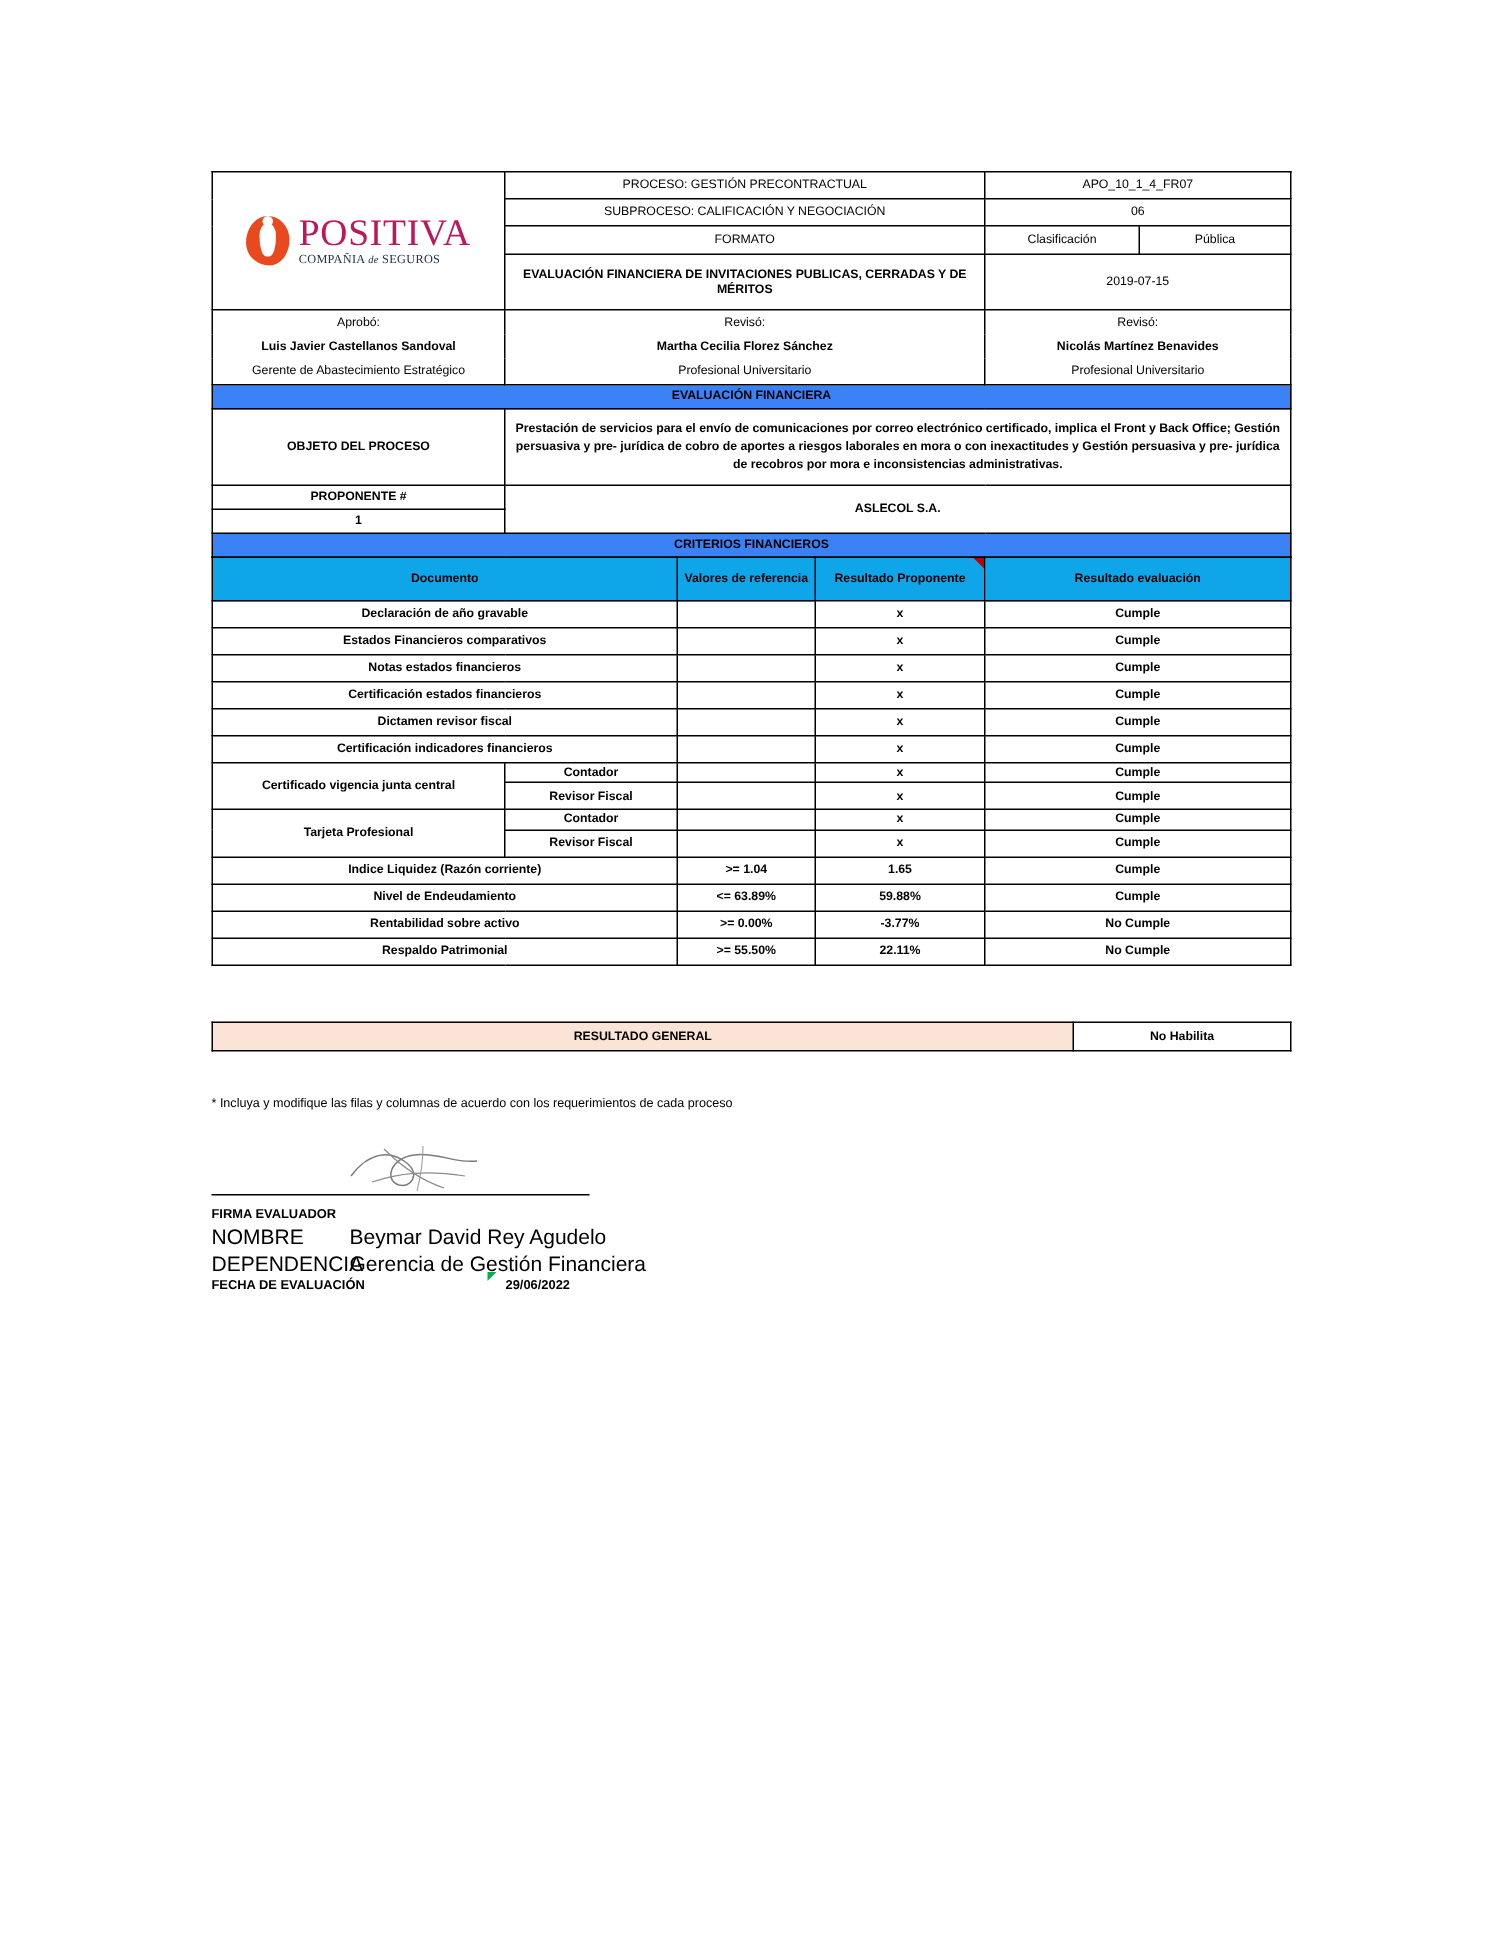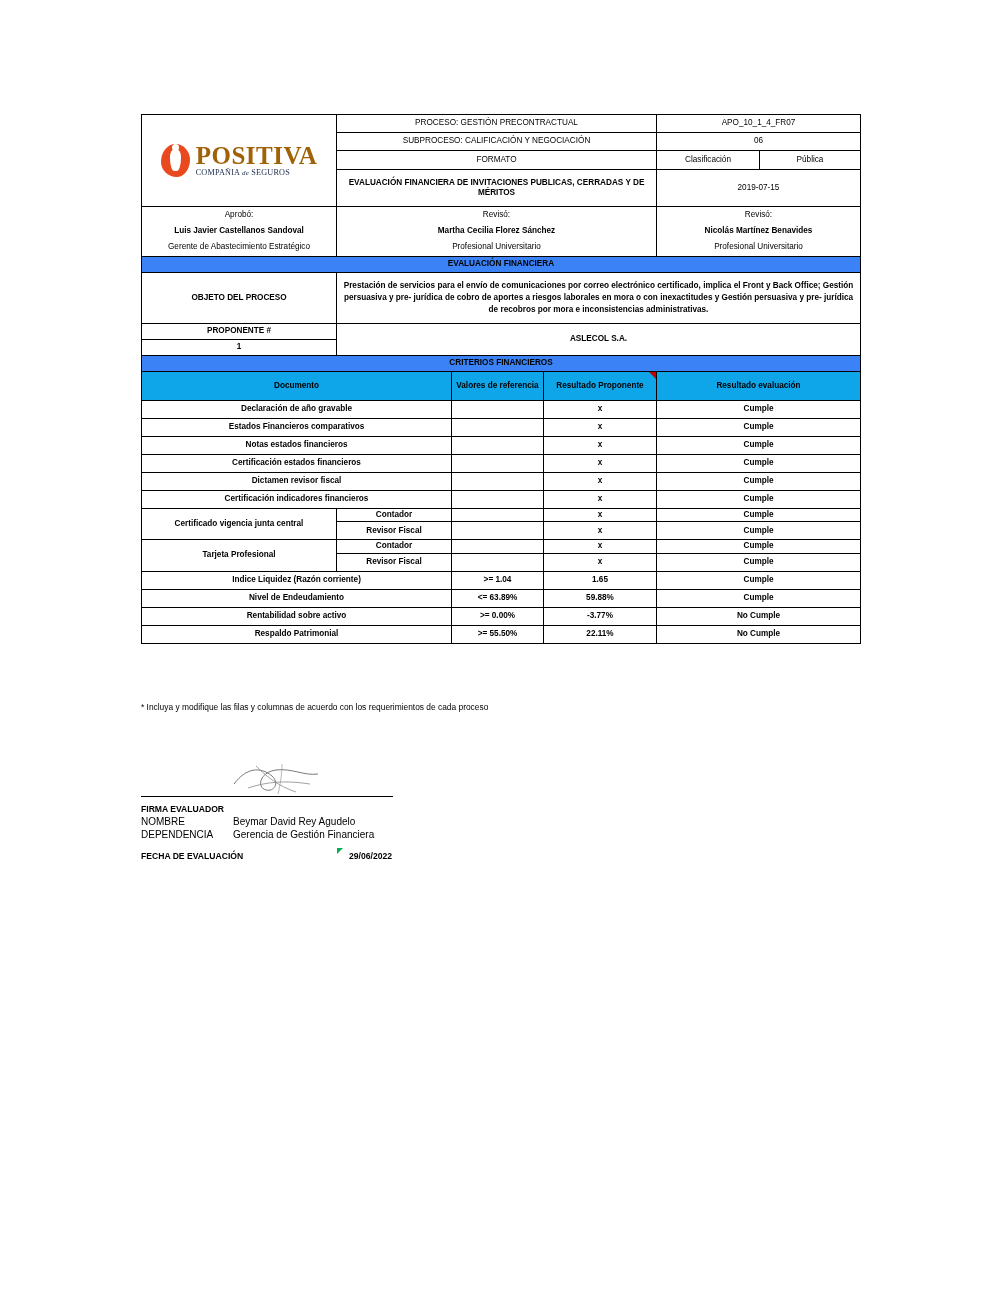--- a/index.html
+++ b/index.html
@@ -80,22 +80,22 @@
     border-radius: 50%;
   }
   .logo-text {
     text-align: left;
     line-height: 1;
   }
   .logo-text .big {
     font-family: "Liberation Serif", serif;
     font-size: 25px;
     letter-spacing: 0.5px;
-    color: #a16207;
-    font-weight: 700;
+    color: #be185d;
+    font-weight: 400;
   }
   .logo-text .small {
     font-family: "Liberation Serif", serif;
     font-size: 8.2px;
     letter-spacing: 0.2px;
     color: #20304F;
     margin-top: 1px;
   }
   .logo-text .small .it {
     font-style: italic;
@@ -138,21 +138,21 @@
     font-size: 8.2px;
     padding: 2px;
     text-align: center;
     font-weight: bold;
     height: 14px;
   }
 
   .note {
     position: absolute;
     left: 141px;
-    top: 702px;
+    top: 730px;
     font-size: 8.4px;
   }
 
   .sig-block {
     position: absolute;
     left: 141px;
     top: 760px;
     width: 400px;
   }
   .sig-img {
@@ -173,34 +173,33 @@
     width: 120px;
     height: 34px;
   }
   .sig-label {
     margin-top: 8px;
     font-size: 8.6px;
     font-weight: bold;
   }
   .kv {
     display: flex;
-    font-size: 10px;
+    font-size: 14px;
     margin-top: 2px;
   }
   .kv .k { width: 92px; }
   .kv .v { }
   .fecha-row {
     position: absolute;
     left: 141px;
     top: 851px;
     display: flex;
     align-items: center;
     font-size: 8.6px;
     font-weight: bold;
-    gap: 12px;
   }
   .fecha-row .lbl { width: 190px; }
   .fecha-row .val { position: relative; padding-left: 6px; }
   .fecha-row .val:before {
     content: "";
     position: absolute;
     left: -6px; top: -3px;
     border-top: 6px solid #00B050;
     border-right: 6px solid transparent;
   }
@@ -389,20 +388,32 @@
         </tr>
         <tr>
           <td colspan="2" class="b" style="height:15px">Respaldo Patrimonial</td>
           <td class="b">&gt;= 55.50%</td>
           <td class="b">22.11%</td>
           <td class="b">No Cumple</td>
         </tr>
       </tbody>
     </table>
 
+    <table class="result-table" style="margin-top:37px">
+      <colgroup>
+        <col style="width:574px">
+        <col style="width:145px">
+      </colgroup>
+      <tbody>
+        <tr>
+          <td class="peach">RESULTADO GENERAL</td>
+          <td>No Habilita</td>
+        </tr>
+      </tbody>
+    </table>
 
   </div>
 
   <div class="note">* Incluya y modifique las filas y columnas de acuerdo con los requerimientos de cada proceso</div>
 
   <div class="sig-block">
     <div class="sig-img">
       <svg class="sig-scribble" viewBox="0 0 120 34">
         <path d="M8 22 C 20 6, 34 4, 46 14 C 54 21, 48 30, 40 28 C 30 25, 34 10, 50 8 C 66 6, 78 14, 92 12" fill="none" stroke="#7a7a7a" stroke-width="1"></path>
         <path d="M30 4 C 40 14, 52 24, 70 30" fill="none" stroke="#8a8a8a" stroke-width="0.8"></path>

